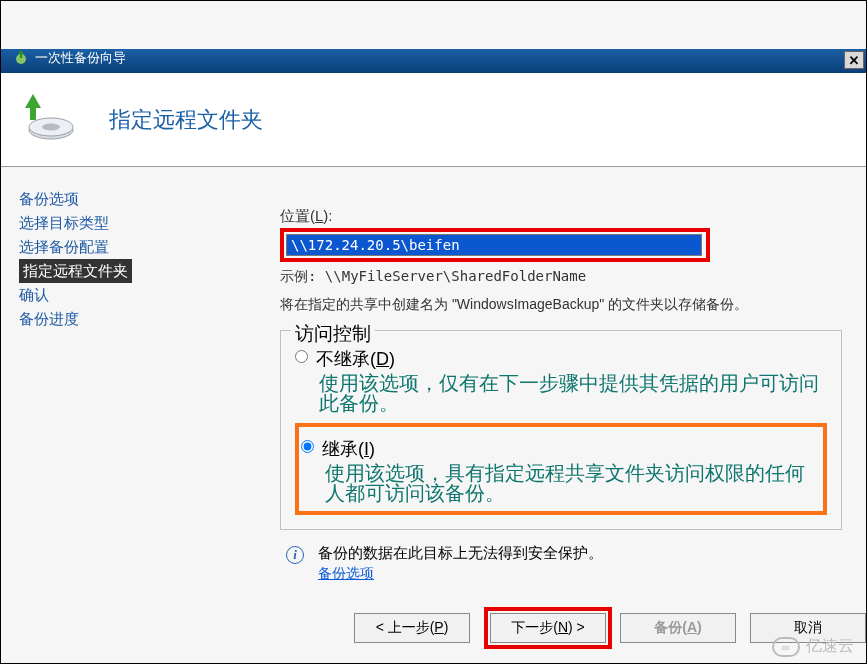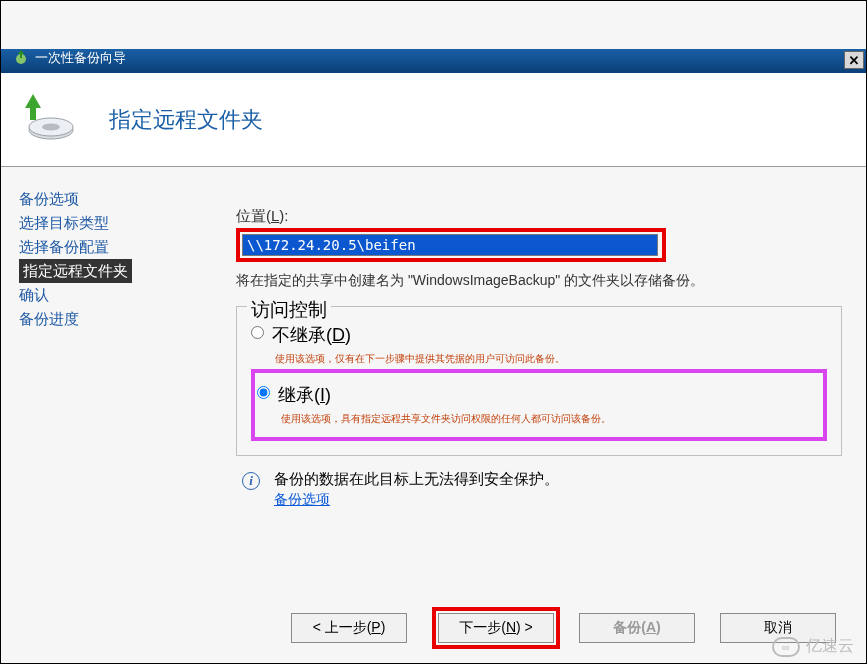--- a/index.html
+++ b/index.html
@@ -67,20 +67,21 @@
     .page-title {
       font-size: 22px;
       color: #1b60a7;
       margin-left: 30px;
       font-weight: normal;
     }
     .body {
       flex: 1;
       display: flex;
       background: #f6f6f6;
+      gap: 44px;
     }
     .sidebar {
       width: 215px;
       padding: 20px 12px 0 18px;
     }
     .sidebar .step {
       color: #1f5aa4;
       font-size: 15px;
       line-height: 24px;
       cursor: pointer;
@@ -149,29 +150,30 @@
       margin-top: 6px;
       display: flex;
       align-items: flex-start;
     }
     .radio-row input[type=radio] {
       margin-top: 3px;
       margin-right: 8px;
     }
     .radio-label { font-size: 18px; }
     .radio-desc {
-      font-size: 10px;
-      color: #c2410c;
+      font-size: 20px;
+      color: #0f766e;
       margin-left: 24px;
       margin-top: 2px;
       line-height: 20px;
     }
     .highlight-frame {
-      border: 4px solid #d946ef;
+      border: 4px solid #f97316;
       padding: 4px 2px 8px 2px;
+      margin-top: 10px;
     }
     .info-row {
       display: flex;
       align-items: flex-start;
       margin-top: 14px;
     }
     .info-icon {
       width: 18px; height: 18px;
       border: 1.5px solid #2965b5;
       border-radius: 50%;
@@ -192,22 +194,21 @@
       cursor: pointer;
       display: inline-block;
       margin-top: 2px;
     }
     .button-bar {
       position: absolute;
       bottom: 20px;
       left: 0; right: 0;
       display: flex;
       justify-content: flex-end;
-      gap: 25px;
-      padding-right: 30px;
+      gap: 14px;
     }
     .btn {
       min-width: 116px;
       height: 30px;
       background: #f1f1f1;
       border: 1px solid #8a8a8a;
       font-size: 14px;
       cursor: pointer;
       padding: 0 10px;
     }
@@ -273,20 +274,23 @@
       <div class="step">确认</div>
       <div class="step">备份进度</div>
     </div>
 
     <div class="main">
       <div class="field-label">
         <span>位置(</span><span class="underline">L</span><span>):</span>
       </div>
       <div class="location-box">
         <input type="text" class="location-input" value="\\172.24.20.5\beifen" style="">
+      </div>
+      <div class="example-text">
+        <span>示例:  </span><span>\\MyFileServer\SharedFolderName</span>
       </div>
       <div class="desc-text">将在指定的共享中创建名为 "WindowsImageBackup" 的文件夹以存储备份。</div>
 
       <div class="fieldset">
         <div class="fieldset-legend">访问控制</div>
 
         <div class="radio-row">
           <input type="radio" name="ac" style="">
           <label class="radio-label">
             <span>不继承(</span><span class="underline">D</span><span>)</span>

